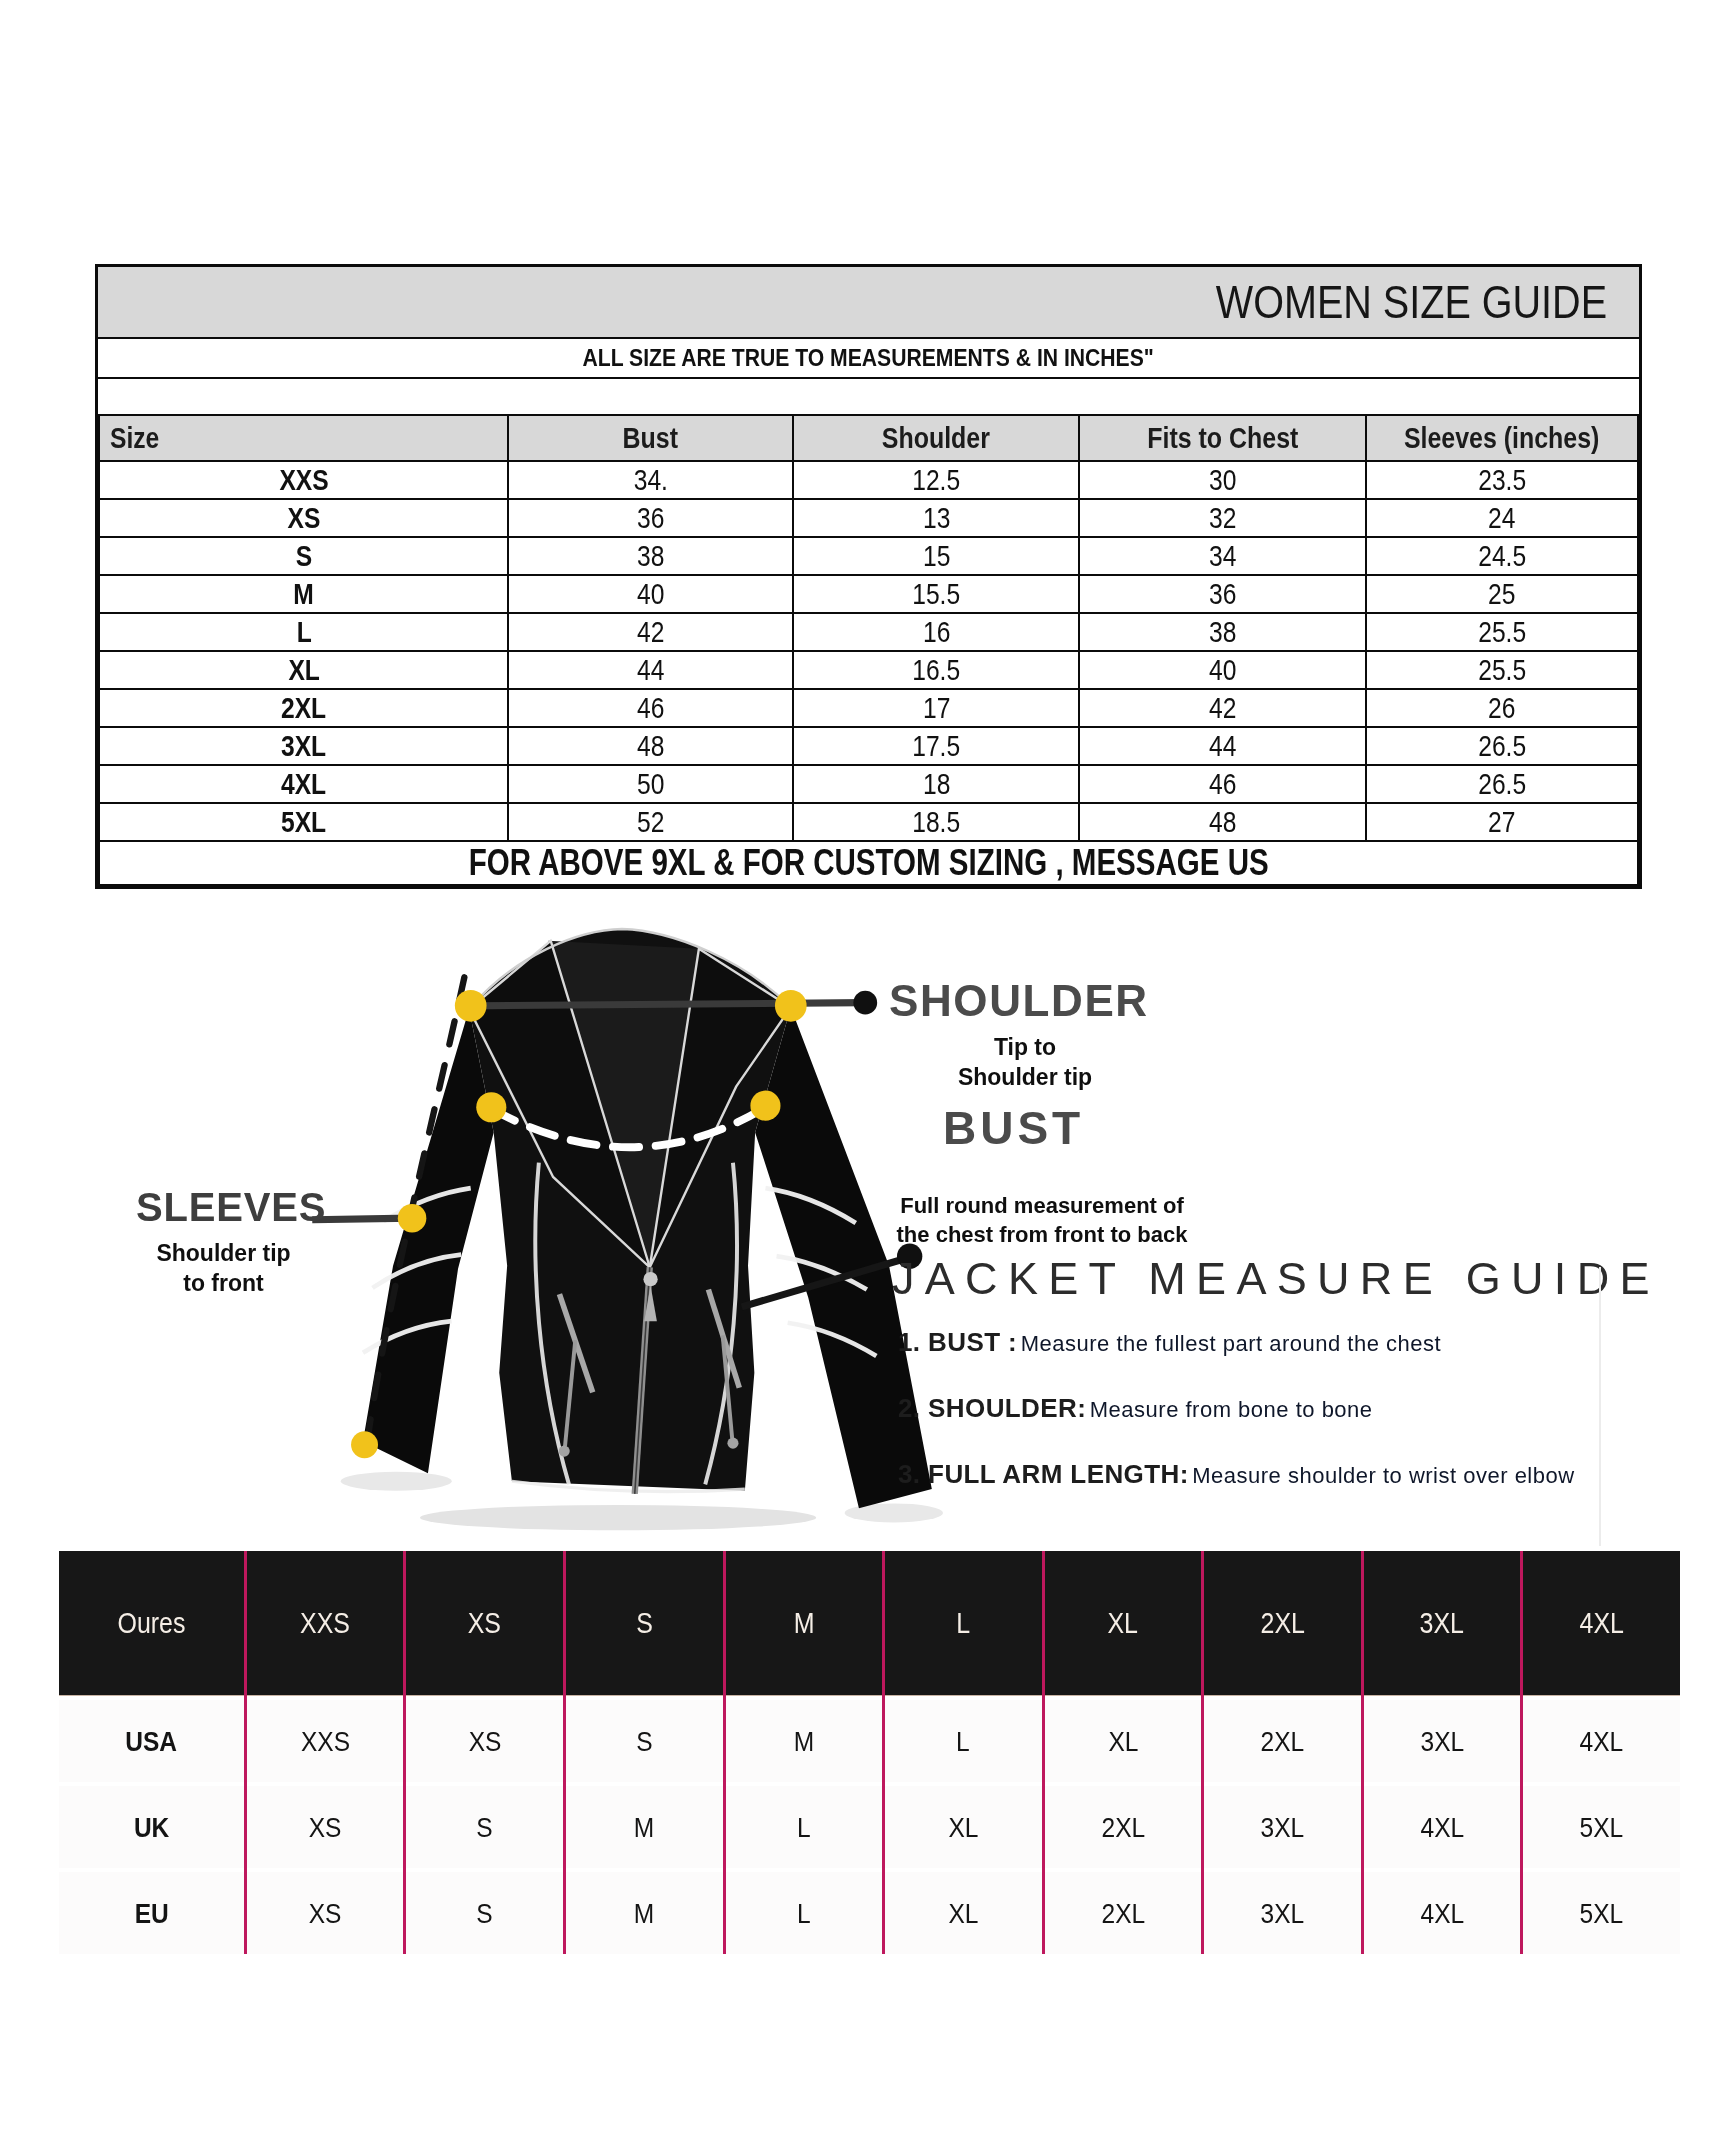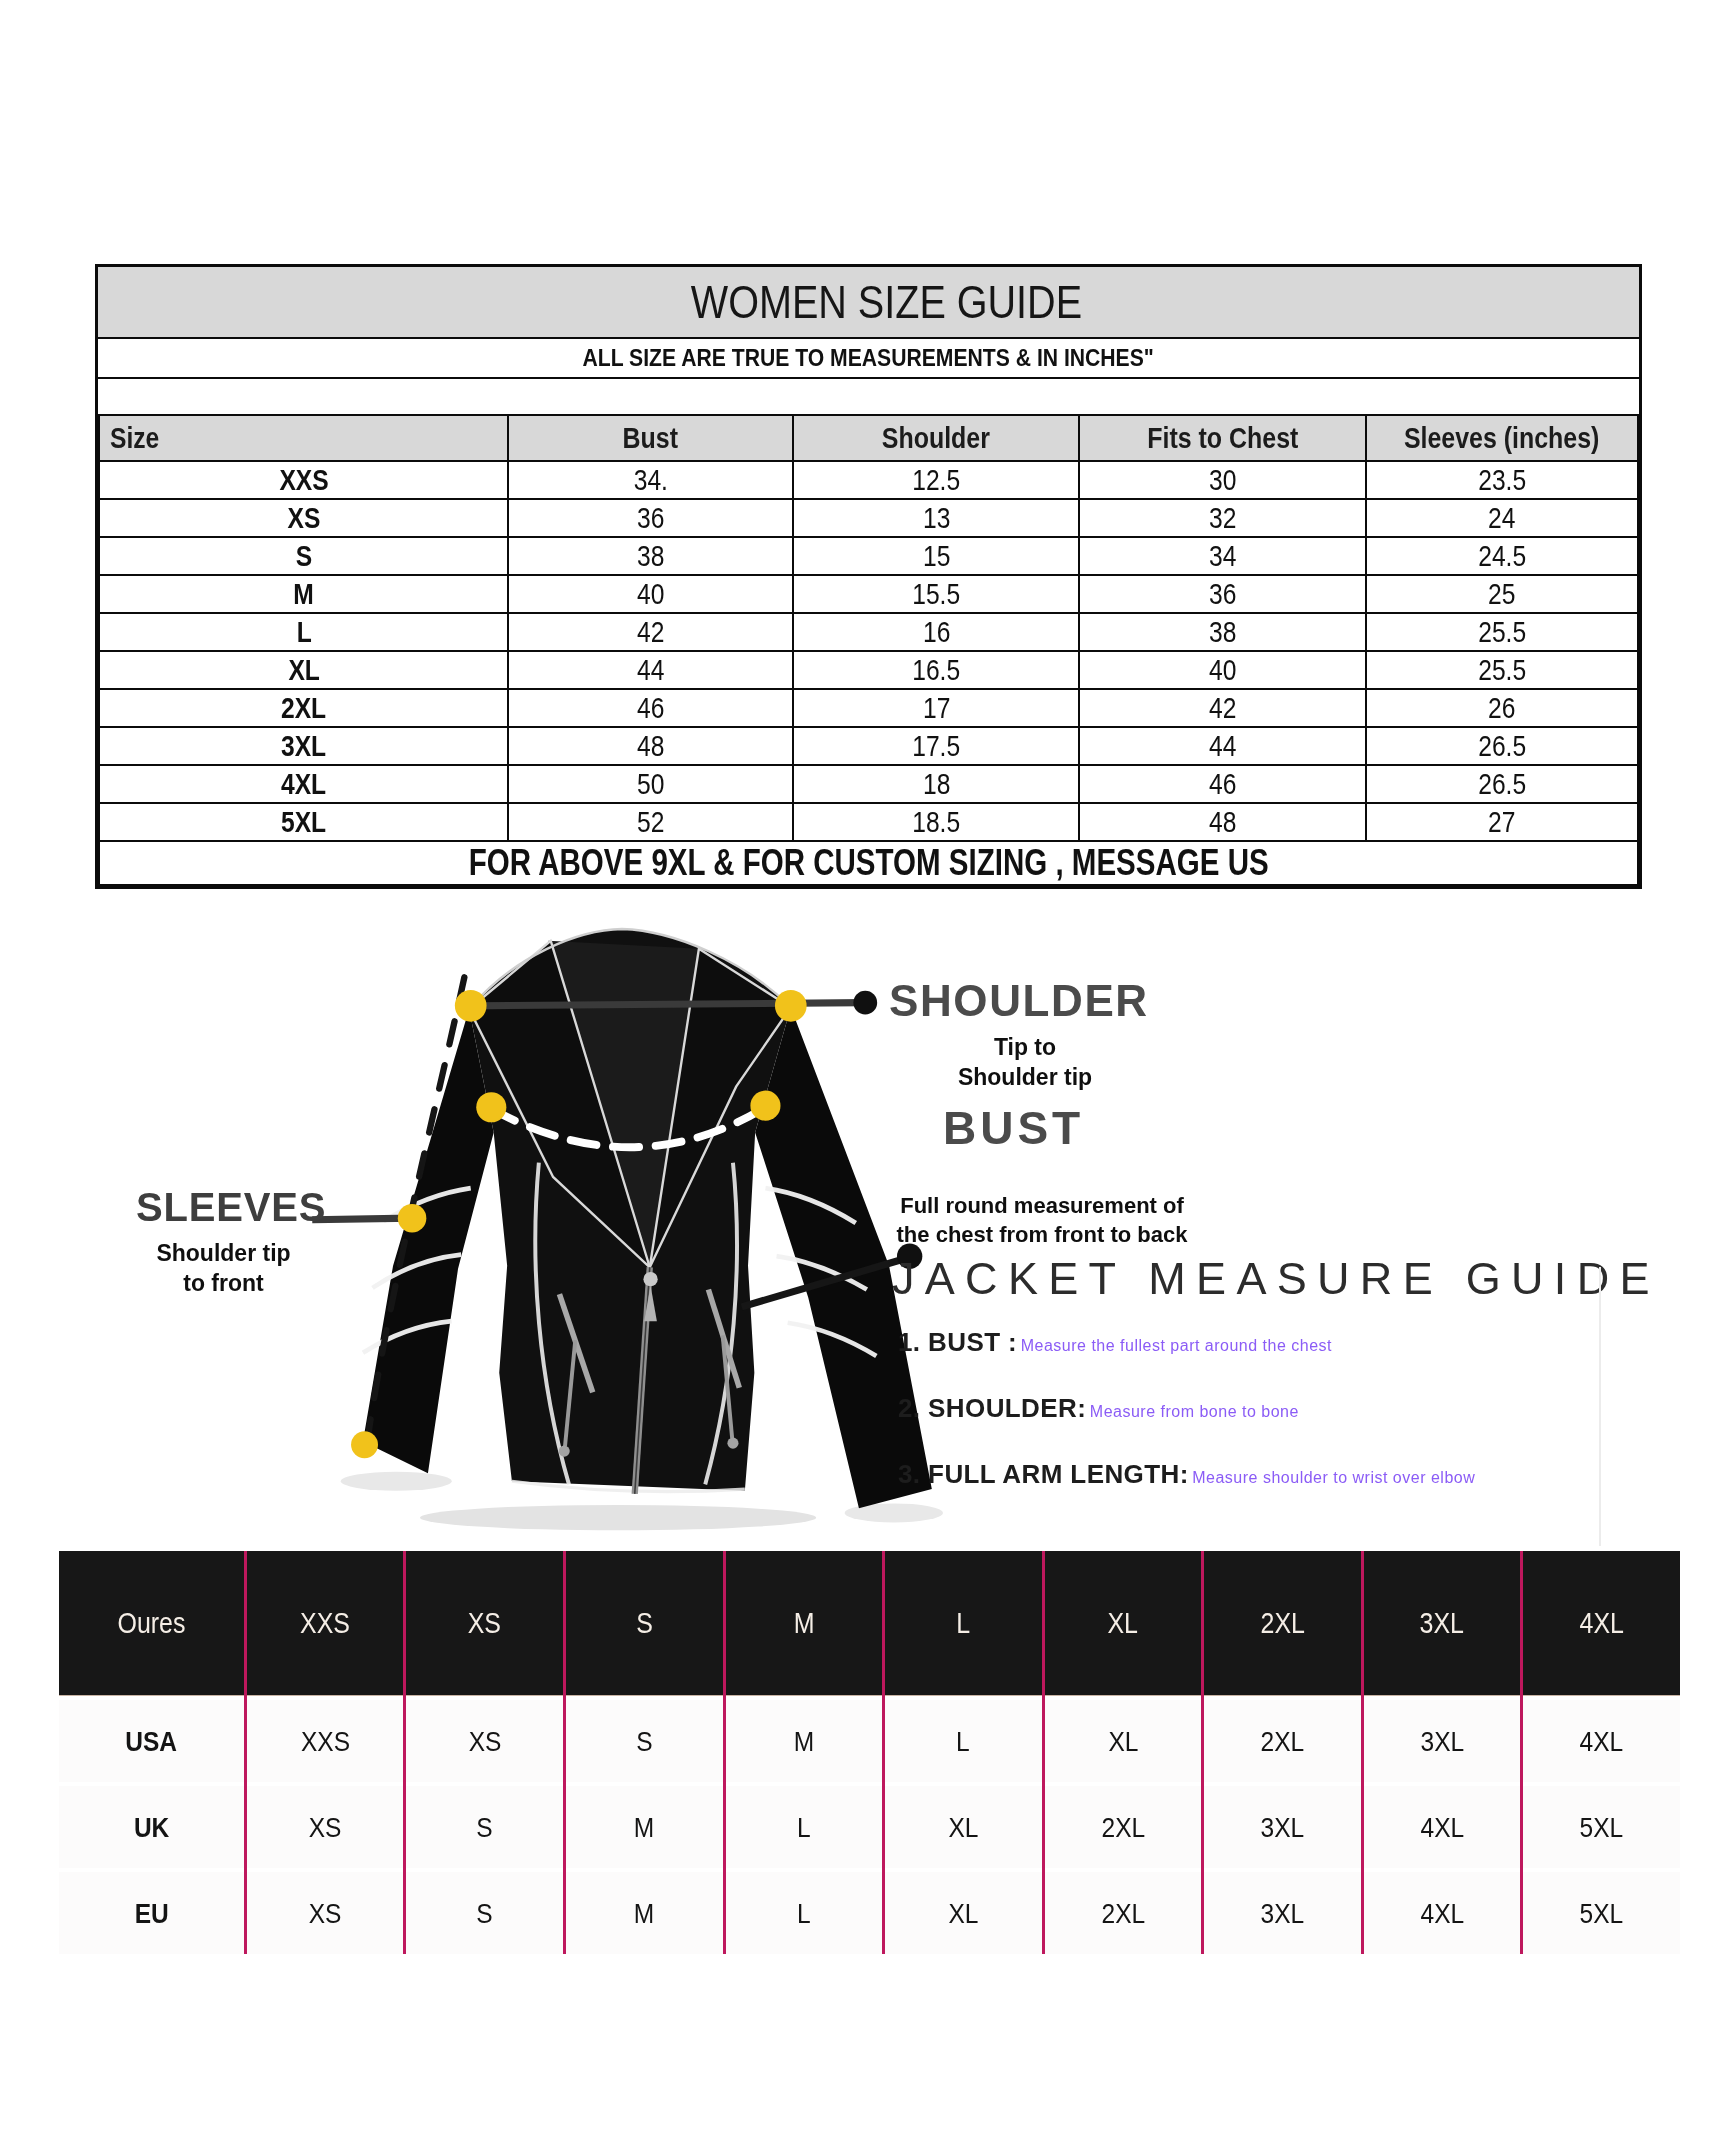--- a/index.html
+++ b/index.html
@@ -7,21 +7,21 @@
          font-family:"Liberation Sans",sans-serif;color:#111;overflow:hidden;}
 
   
   .cx{display:inline-block;transform:scaleX(.82);transform-origin:50% 50%;white-space:nowrap;}
   .cx85{display:inline-block;transform:scaleX(.86);transform-origin:50% 50%;white-space:nowrap;}
   .cxl{display:inline-block;transform:scaleX(.85);transform-origin:0 50%;white-space:nowrap;}
   .b{font-weight:700;}
 
   
   .size-guide{position:absolute;left:95px;top:264px;width:1541px;border:3.2px solid var(--ink);}
-  .sg-title{height:70px;background:var(--band);display:flex;align-items:center;justify-content:center;
+  .sg-title{height:70px;background:var(--band);display:flex;align-items:center;justify-content:flex-end;
             font-size:46px;font-weight:400;color:#161616;border-bottom:2.4px solid var(--ink);padding-left:36px;}
   .sg-subtitle{height:38px;background:#fff;display:flex;align-items:center;justify-content:center;
                font-size:24.6px;font-weight:700;border-bottom:2.4px solid var(--ink);text-align:right;}
   .sg-spacer{height:35px;background:#fff;}
   table.sg{width:100%;border-collapse:collapse;table-layout:fixed;}
   table.sg th,table.sg td{border:2.4px solid var(--ink);text-align:center;vertical-align:middle;padding:0;}
   table.sg th{background:var(--band);height:44px;font-size:29px;font-weight:700;color:#1c1c1c;}
   table.sg th.first{text-align:left;padding-left:9.5px;}
   table.sg td{height:36px;font-size:30px;background:#fff;}
   table.sg td.size{font-weight:700;}
@@ -36,21 +36,21 @@
   .sleeves-label{left:136px;top:260px;font-size:40px;font-weight:700;color:#3e3e3e;letter-spacing:0.8px;}
   .sleeves-sub{left:93px;top:314px;width:261px;text-align:center;font-size:23px;font-weight:700;color:#0f0f0f;line-height:1.3;white-space:normal;}
   .shoulder-label{left:889px;top:51px;font-size:44px;font-weight:700;color:#4b4b4b;letter-spacing:1.6px;}
   .shoulder-sub{left:900px;top:108px;width:250px;text-align:center;font-size:23px;font-weight:700;color:#0f0f0f;line-height:1.3;white-space:normal;}
   .bust-label{left:943px;top:176px;font-size:46px;font-weight:700;color:#4b4b4b;letter-spacing:4px;}
   .bust-sub{left:854px;top:235px;width:376px;text-align:center;font-size:22px;font-weight:700;color:#0f0f0f;line-height:1.32;white-space:normal;margin-top:31px;}
   .guide-title{left:892px;top:328px;font-size:45px;font-weight:400;color:#2c2c2c;letter-spacing:10.3px;}
   .guide-list{position:absolute;left:898px;top:402px;width:808px;}
   .g-item{margin-bottom:35px;white-space:nowrap;}
   .g-label{font-size:26px;font-weight:700;color:#1d1d1d;letter-spacing:0.4px;}
-  .g-desc{font-size:16px;color:#8b5cf6;letter-spacing:0.5px;}
+  .g-desc{font-size:22px;color:#0f172a;letter-spacing:0.5px;}
   .vline{position:absolute;left:1599px;top:342px;width:1.6px;height:279px;background:#ececec;}
 
   
   .conv{position:absolute;left:59px;top:1551px;width:1621px;display:grid;
         grid-template-columns:1.18fr repeat(9,1fr);column-gap:3px;background:#be185d;}
   .conv-h{background:var(--conv-header-bg);color:var(--conv-header-text);height:144px;
           display:flex;align-items:center;justify-content:center;font-size:29px;
           border-bottom:1.6px solid #c9b4a4;}
   .conv-c{background:var(--conv-cell-bg);height:82px;border-top:4.8px solid #ffffff;
           display:flex;align-items:center;justify-content:center;font-size:28.5px;color:#141414;}

